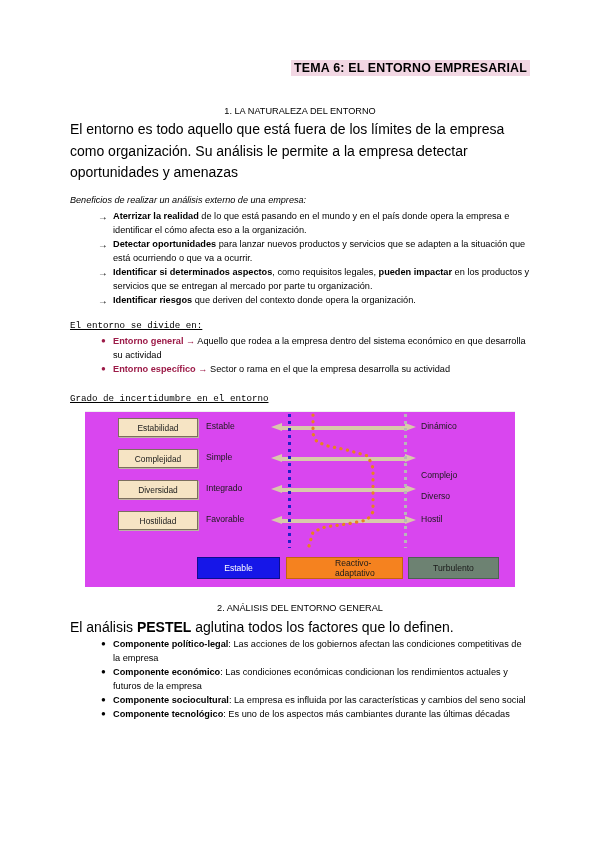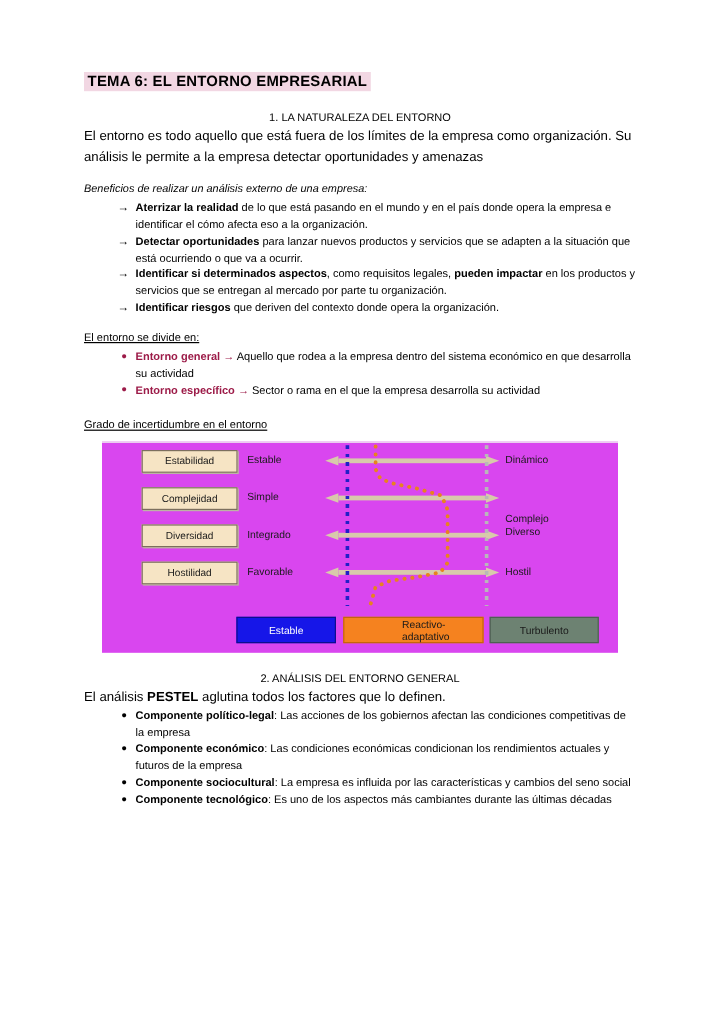--- a/index.html
+++ b/index.html
@@ -24,56 +24,57 @@
   }
   .content {
     position: absolute;
     left: 70px;
     top: 60px;
     width: 460px;
   }
 
   
   .doc-title {
-    text-align: left;
+    text-align: right;
     font-size: 12.4px;
     font-weight: bold;
     letter-spacing: 0.2px;
-    margin: 0 0 16px 0;
+    margin: 0 0 29px 0;
     line-height: 1.3;
   }
   .doc-title span.hl {
     background: #f2d7e3;
     padding: 1px 3px;
   }
 
   
   .h-sec {
     font-size: 9.2px;
     font-weight: normal;
     margin: 0 0 1px 0;
     line-height: 1.45;
     text-align: center;
   }
   .para {
-    font-size: 11px;
+    font-size: 14px;
     line-height: 1.52;
     margin: 0;
   }
   .italic-lead {
     font-size: 9.1px;
     font-style: italic;
     margin: 0 0 2px 0;
     line-height: 1.5;
   }
   .underline-lead {
     font-size: 9.2px;
     text-decoration: underline;
     margin: 0 0 2px 0;
     line-height: 1.5;
+    font-family: Liberation Mono, monospace;
   }
   .gap-sm { height: 11px; }
   .gap-md { height: 15px; }
 
   
   ul.list {
     list-style: none;
     margin: 0;
     padding: 0;
   }
@@ -283,21 +284,21 @@
       <div class="dg-box" style="left:33px;  top:68px;">Diversidad</div>
       <div class="dg-box" style="left:33px;  top:99px;">Hostilidad</div>
 
       <div class="dg-left-label" style="top:9px;">Estable</div>
       <div class="dg-left-label" style="top:40px;">Simple</div>
       <div class="dg-left-label" style="top:71px;">Integrado</div>
       <div class="dg-left-label" style="top:102px;">Favorable</div>
 
       <div class="dg-right-label" style="top:9px;">Dinámico</div>
       <div class="dg-right-label" style="top:58px;">Complejo</div>
-      <div class="dg-right-label" style="top:69px;">Diverso</div>
+      <div class="dg-right-label" style="top:79px;">Diverso</div>
       <div class="dg-right-label" style="top:102px;">Hostil</div>
 
       <div class="dg-arrow" style="top:11px;">
         <div class="head l"></div>
         <div class="shaft"></div>
         <div class="head r"></div>
       </div>
       <div class="dg-arrow" style="top:42px;">
         <div class="head l"></div>
         <div class="shaft"></div>

